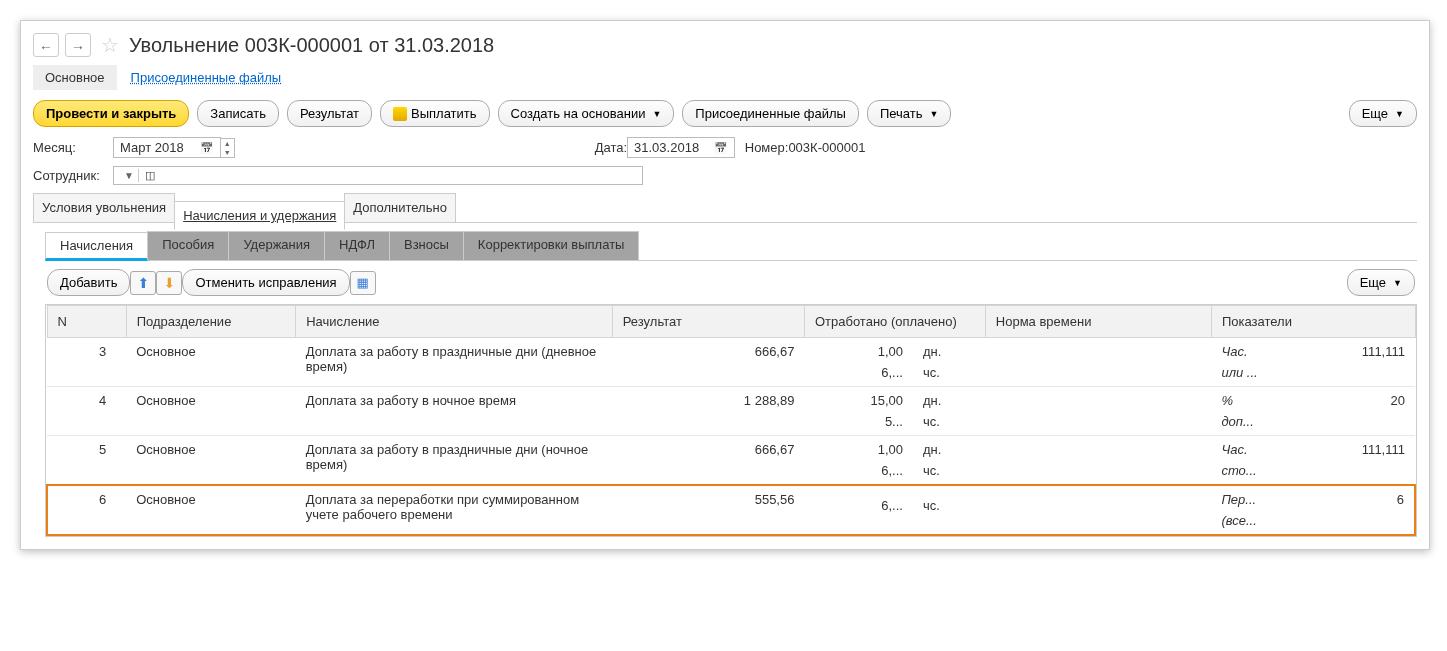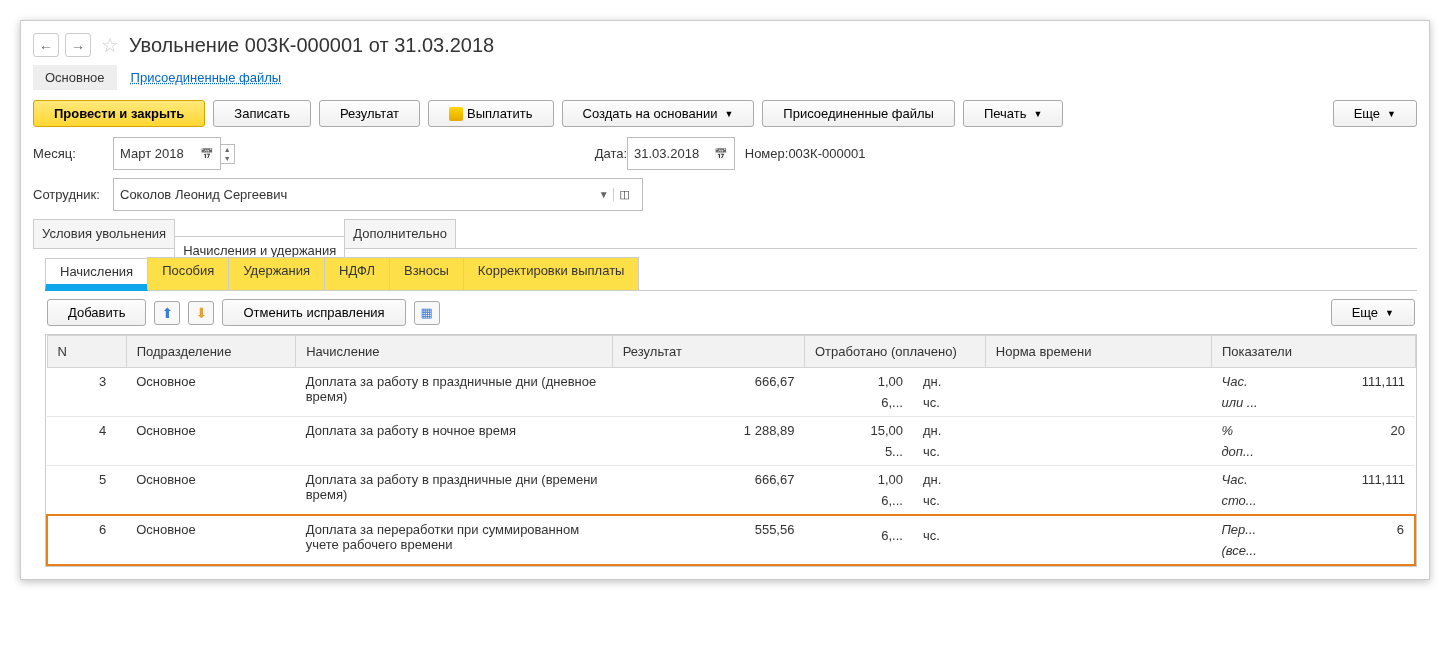--- a/index.html
+++ b/index.html
@@ -11,47 +11,47 @@
 .star-icon { font-size: 20px; color: #ccc; margin: 0 4px; cursor: pointer; }
 .page-title { font-size: 20px; font-weight: normal; color: #333; }
 
 .tabs-row { display: flex; gap: 2px; margin-bottom: 10px; }
 .top-tab { padding: 5px 12px; cursor: pointer; font-size: 13px; }
 .top-tab.active { background: #eeeeee; color: #333; }
 .top-tab.link { color: #0066cc; text-decoration: underline dotted; }
 
 .toolbar { display: flex; gap: 8px; margin-bottom: 10px; align-items: center; }
 .toolbar-right { margin-left: auto; }
-.btn { padding: 5px 20px; border: 1px solid #aaa; background: linear-gradient(#fdfdfd,#f0f0f0); border-radius: 3px; cursor: pointer; font-size: 13px; display: inline-flex; align-items: center; gap: 4px; }
+.btn { padding: 5px 12px; border: 1px solid #aaa; background: linear-gradient(#fdfdfd,#f0f0f0); border-radius: 12px; cursor: pointer; font-size: 13px; display: inline-flex; align-items: center; gap: 4px; }
 .btn-primary { background: linear-gradient(#ffe97a,#ffd633); border-color: #d4a500; font-weight: bold; }
 .btn .caret { font-size: 9px; margin-left: 3px; }
 .money-icon { width: 14px; height: 14px; background: linear-gradient(#ffd700,#e6a800); border-radius: 2px; display: inline-block; }
 
 .form-row { display: flex; align-items: center; margin-bottom: 8px; }
 .form-label { width: 80px; }
-.input-wrap { border: 1px solid #bbb; background: #fff; display: flex; align-items: center; padding: 8px 6px; }
+.input-wrap { border: 1px solid #bbb; background: #fff; display: flex; align-items: center; padding: 2px 6px; }
 .input-val { min-width: 80px; }
 .cal-icon::before { content: "📅"; font-size: 11px; filter: grayscale(1); }
 .stepper { display: flex; flex-direction: column; border: 1px solid #bbb; border-left: none; }
 .stepper div { font-size: 7px; padding: 0 3px; line-height: 9px; cursor: pointer; color: #666; }
 .field-spacer { flex: 0 0 360px; }
 .dropdown-caret { color: #666; cursor: pointer; padding: 0 4px; font-size: 10px; }
 .open-icon { border-left: 1px solid #ccc; padding: 0 6px; cursor: pointer; font-size: 11px; }
 .employee-input { width: 530px; }
 
 .form-tabs { display: flex; border-bottom: 1px solid #ccc; margin-bottom: 8px; }
 .form-tab { padding: 6px 8px; border: 1px solid #ccc; border-bottom: none; background: #f5f5f5; cursor: pointer; margin-right: -1px; position: relative; }
-.form-tab.active { background: #fff; border-bottom: 1px solid #fff; top: 17px; }
+.form-tab.active { background: #fff; border-bottom: 1px solid #fff; top: 8px; text-decoration: underline; }
 
 .sub-area { padding-left: 12px; }
 .sub-tabs { display: flex; margin-bottom: 6px; border-bottom: 1px solid #ccc; }
-.sub-tab { padding: 5px 14px; border: 1px solid #ccc; border-bottom: none; background: #fde047; cursor: pointer; margin-right: -1px; position: relative; }
-.sub-tab.active { background: #fff; border-bottom: 7px solid #0ea5e9; top: 1px; }
-
-.sub-toolbar { display: flex; gap: 8px; margin: 8px 0; align-items: center; padding: 0 2px; }
+.sub-tab { padding: 5px 14px; border: 1px solid #ccc; border-bottom: none; background: #a3a3a3; cursor: pointer; margin-right: -1px; position: relative; }
+.sub-tab.active { background: #fff; border-bottom: 3px solid #0ea5e9; top: 1px; }
+
+.sub-toolbar { display: flex; gap: 0; margin: 8px 0; align-items: center; padding: 0 2px; }
 .arrow-btn { width: 26px; height: 24px; border: 1px solid #aaa; border-radius: 3px; background: #f8f8f8; display: flex; align-items: center; justify-content: center; cursor: pointer; font-size: 14px; }
 .arrow-up { color: #3a7ed8; }
 .arrow-down { color: #e8a12f; }
 .cfg-icon { color: #3a7ed8; font-size: 13px; }
 
 .grid-wrap { border: 1px solid #ccc; }
 table.grid { width: 100%; border-collapse: collapse; }
 .grid th { background: #f2f2f2; border: 1px solid #d4d4d4; padding: 8px 10px; text-align: left; font-weight: normal; font-size: 13px; position: relative; }
 .grid td { border-bottom: 1px solid #e8e8e8; padding: 6px 10px; vertical-align: top; font-size: 13px; }
 .grid tr.hl-border td { border-top: 2px solid #e8801a; border-bottom: 2px solid #e8801a; }
@@ -127,21 +127,20 @@
       <span class="input-val">31.03.2018</span>
       <span class="cal-icon"></span>
     </div>
     <span style="margin-left:10px">Номер:</span>
     <span>003К-000001</span>
   </div>
 
   <div class="form-row">
     <span class="form-label">Сотрудник:</span>
     <div class="input-wrap employee-input">
-      <span style="flex:1">Соколов Леонид Сергеевич</span>
       <span class="dropdown-caret">▼</span>
       <span class="open-icon">◫</span>
     </div>
   </div>
 
   <div class="form-tabs">
     <div class="form-tab">Условия увольнения</div>
     <div class="form-tab active">Начисления и удержания</div>
     <div class="form-tab">Дополнительно</div>
   </div>
@@ -209,21 +208,21 @@
     <td class="right">1 288,89</td>
     <td class="right" style="width:90px">15,00<div class="sub-line">5...</div></td>
     <td class="unit" style="width:60px">дн.<div class="sub-line">чс.</div></td>
     <td></td>
     <td class="italic" style="width:80px">%<div class="sub-line italic">доп...</div></td>
     <td class="right" style="width:100px">20</td>
   </tr>
             <tr>
     <td class="col-n right">5</td>
     <td>Основное</td>
-    <td>Доплата за работу в праздничные дни (времени время)</td>
+    <td>Доплата за работу в праздничные дни (ночное время)</td>
     <td class="right">666,67</td>
     <td class="right" style="width:90px">1,00<div class="sub-line">6,...</div></td>
     <td class="unit" style="width:60px">дн.<div class="sub-line">чс.</div></td>
     <td></td>
     <td class="italic" style="width:80px">Час.<div class="sub-line italic">сто...</div></td>
     <td class="right" style="width:100px">111,111</td>
   </tr>
             <tr class="hl-border">
     <td class="col-n right">6</td>
     <td>Основное</td>

